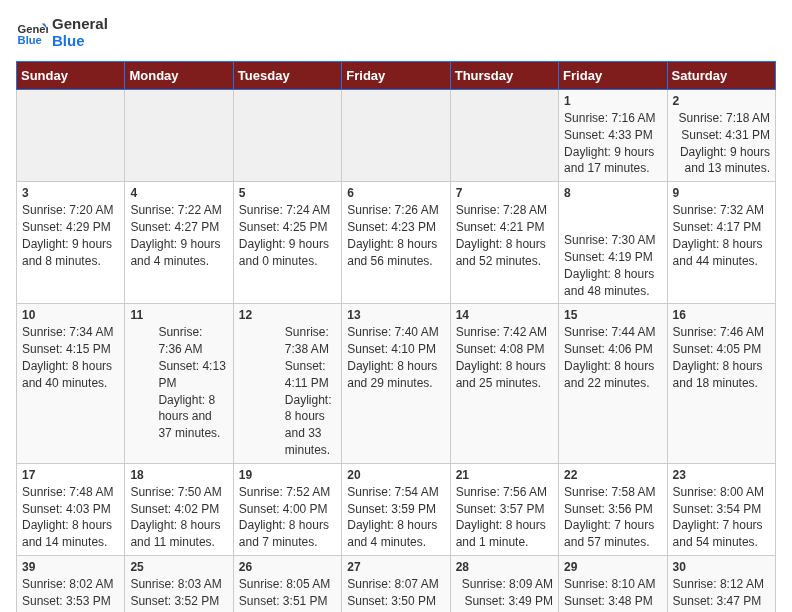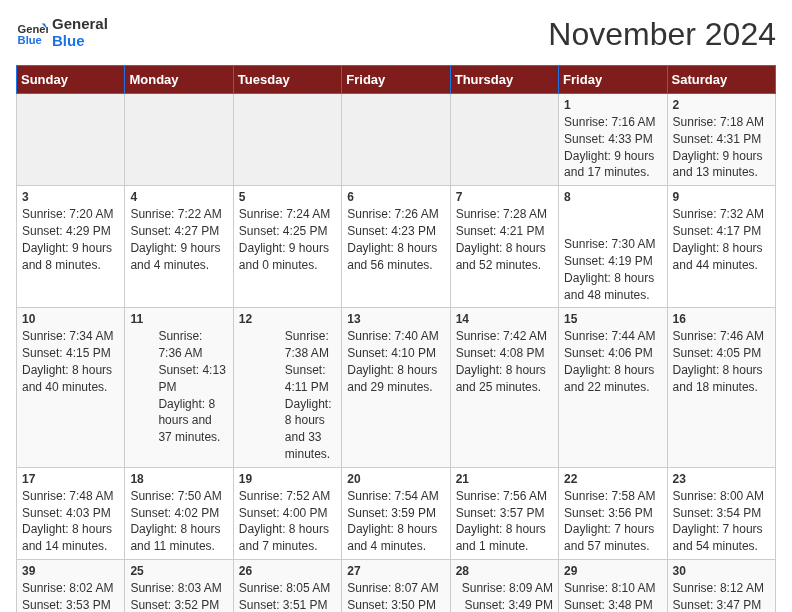--- a/index.html
+++ b/index.html
@@ -90,21 +90,20 @@
       <text x="2" y="20" font-size="14" font-weight="bold" fill="#333" font-family="Arial">General</text>
       <text x="2" y="34" font-size="14" font-weight="bold" fill="#1a73e8" font-family="Arial">Blue</text>
       <polygon points="32,8 40,16 36,8" fill="#1a73e8"></polygon>
     </svg>
     <div style="display:flex;flex-direction:column;">
       <span style="font-size:15px;font-weight:bold;color:#333;line-height:1.1">General</span>
       <span style="font-size:15px;font-weight:bold;color:#1a73e8;line-height:1.1">Blue</span>
     </div>
   </div>
   <div class="title-block">
-    <div class="month-title">November 2024</div>
   </div>
 </div>
 
 <table>
   <thead>
     <tr>
     <th>Sunday</th>
         <th>Monday</th>
         <th>Tuesday</th>
         <th>Friday</th>
@@ -121,21 +120,21 @@
         <td class="empty-cell"></td>
         <td class="empty-cell"></td>
         <td>
           <span class="day-num">1</span>
           <div class="day-info" style="white-space: pre-line;">Sunrise: 7:16 AM
 Sunset: 4:33 PM
 Daylight: 9 hours and 17 minutes.</div>
         </td>
         <td>
           <span class="day-num">2</span>
-          <div class="day-info" style="white-space: pre-line;">Sunrise: 7:18 AM
+          <div class="day-info" style="white-space: pre-line; text-align: right;">Sunrise: 7:18 AM
 Sunset: 4:31 PM
 Daylight: 9 hours and 13 minutes.</div>
         </td>
       </tr>
       <tr>
         <td>
           <span class="day-num">3</span>
           <div class="day-info" style="white-space: pre-line;">Sunrise: 7:20 AM
 Sunset: 4:29 PM
 Daylight: 9 hours and 8 minutes.</div>

